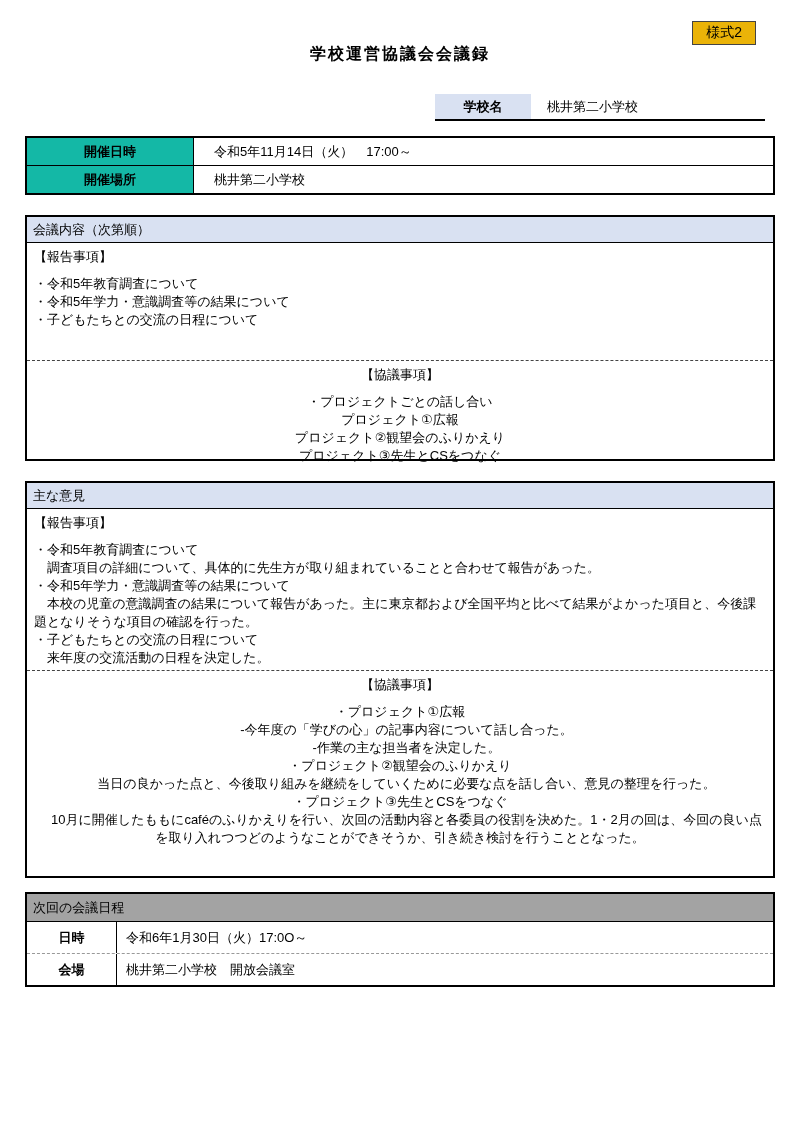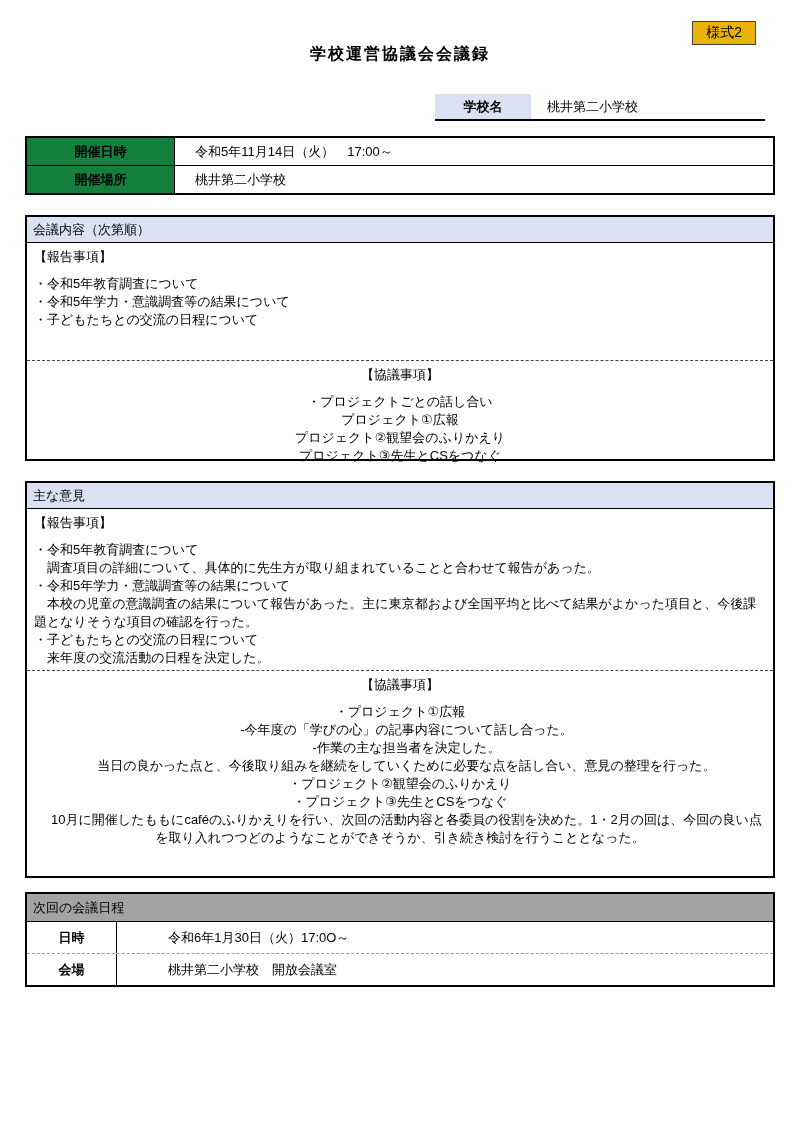--- a/index.html
+++ b/index.html
@@ -45,22 +45,22 @@
     font-weight:bold;
     padding:4px 0 3px;
   }
   .school-name { flex:1; padding:4px 0 3px 16px; }
 
   
   .meta-table { margin:15px 25px 0; border:2px solid #000; }
   .meta-row { display:flex; }
   .meta-row + .meta-row { border-top:1px solid #000; }
   .meta-label {
-    width:148px;
-    background:#15803d;
+    width:167px;
+    background:#14b8a6;
     border-right:1px solid #000;
     text-align:center;
     font-weight:bold;
     padding:5px 0 4px;
   }
   .meta-value { flex:1; padding:5px 20px 4px; }
 
   
   .section { margin:20px 25px 0; border:2px solid #000; }
   .section.tight { }
@@ -78,21 +78,21 @@
   .op-report        { height:161px; }
   .op-discussion    { height:206px; }
 
   
   .next-table { margin:14px 25px 0; border:2px solid #000; }
   .next-header {
     background:#a3a3a3;
     border-bottom:1px solid #000;
     padding:5px 6px 4px;
   }
-  .next-row { display:flex;gap:42px; }
+  .next-row { display:flex; }
   .next-row + .next-row { border-top:1px dashed #999; }
   .next-label {
     width:90px;
     text-align:center;
     font-weight:bold;
     border-right:1px solid #000;
     padding:7px 0 6px;
   }
   .next-value { flex:1; padding:7px 9px 6px; }
 </style>
@@ -147,22 +147,22 @@
       <div class="line">・令和5年学力・意識調査等の結果について</div>
       <div class="line">　本校の児童の意識調査の結果について報告があった。主に東京都および全国平均と比べて結果がよかった項目と、今後課題となりそうな項目の確認を行った。</div>
       <div class="line">・子どもたちとの交流の日程について</div>
       <div class="line">　来年度の交流活動の日程を決定した。</div>
     </div>
     <div class="block dashed-top op-discussion">
       <div class="heading">【協議事項】</div>
       <div class="line">・プロジェクト①広報</div>
       <div class="line">　-今年度の「学びの心」の記事内容について話し合った。</div>
       <div class="line">　-作業の主な担当者を決定した。</div>
+      <div class="line">・プロジェクト②観望会のふりかえり</div>
       <div class="line">　当日の良かった点と、今後取り組みを継続をしていくために必要な点を話し合い、意見の整理を行った。</div>
-      <div class="line">・プロジェクト②観望会のふりかえり</div>
       <div class="line">・プロジェクト③先生とCSをつなぐ</div>
       <div class="line">　10月に開催したももにcaféのふりかえりを行い、次回の活動内容と各委員の役割を決めた。1・2月の回は、今回の良い点を取り入れつつどのようなことができそうか、引き続き検討を行うこととなった。</div>
     </div>
   </div>
 
   <div class="next-table">
     <div class="next-header">次回の会議日程</div>
     <div class="next-row">
       <div class="next-label">日時</div>
       <div class="next-value">令和6年1月30日（火）17:0O～</div>

